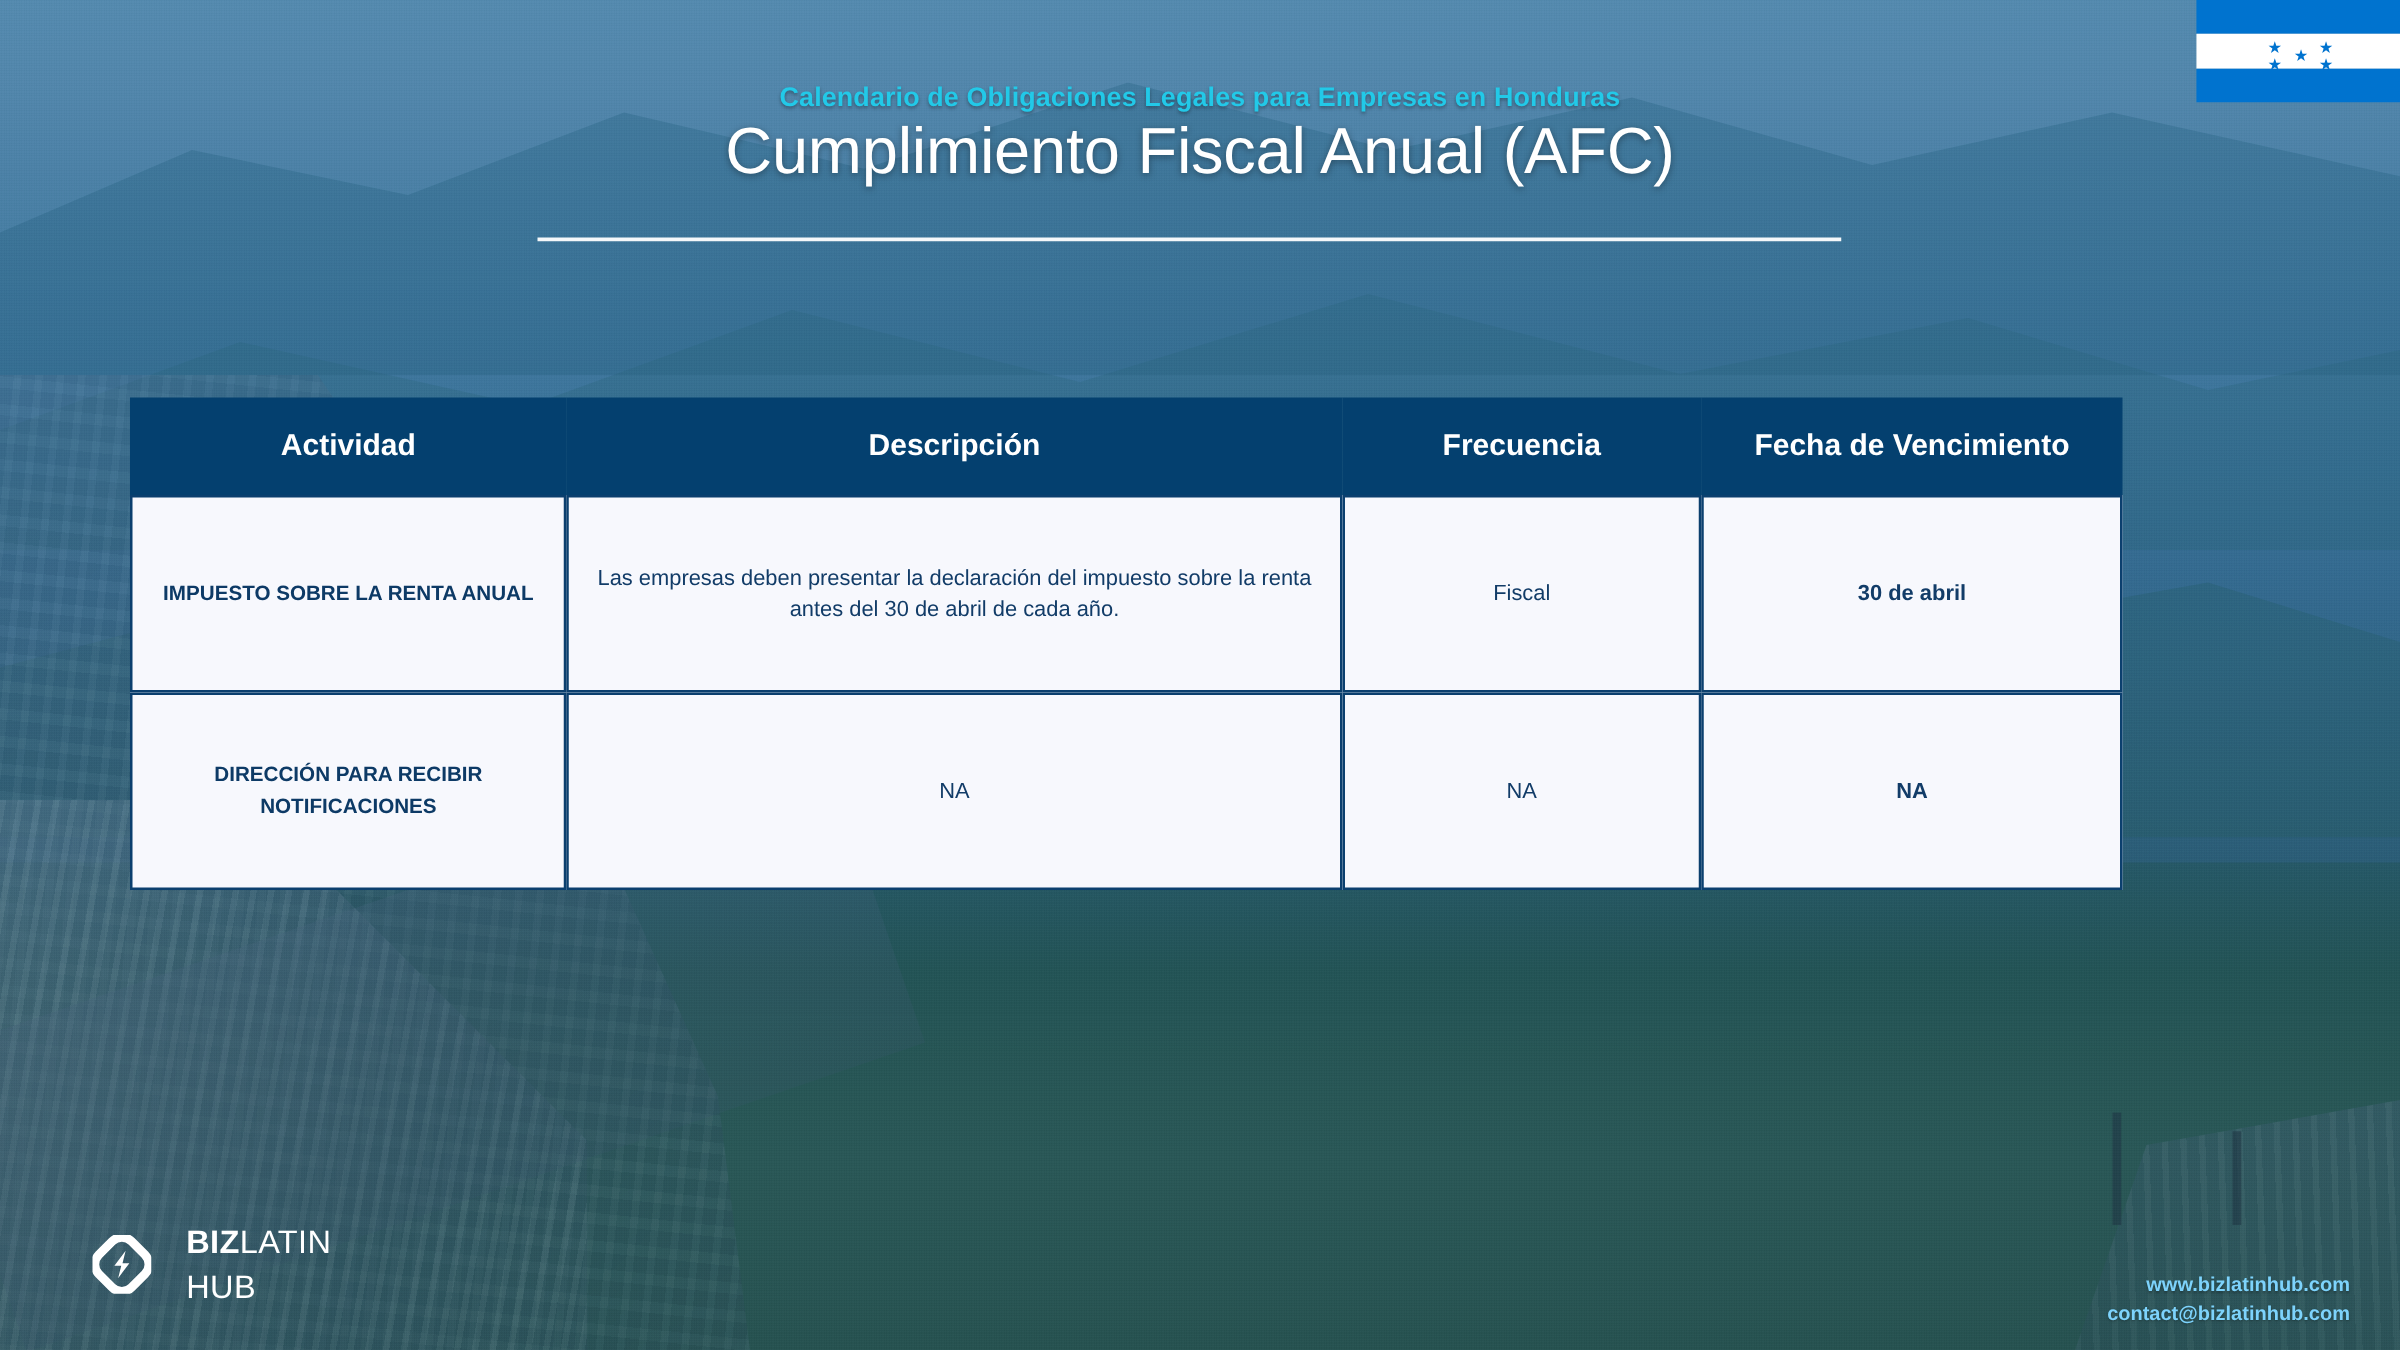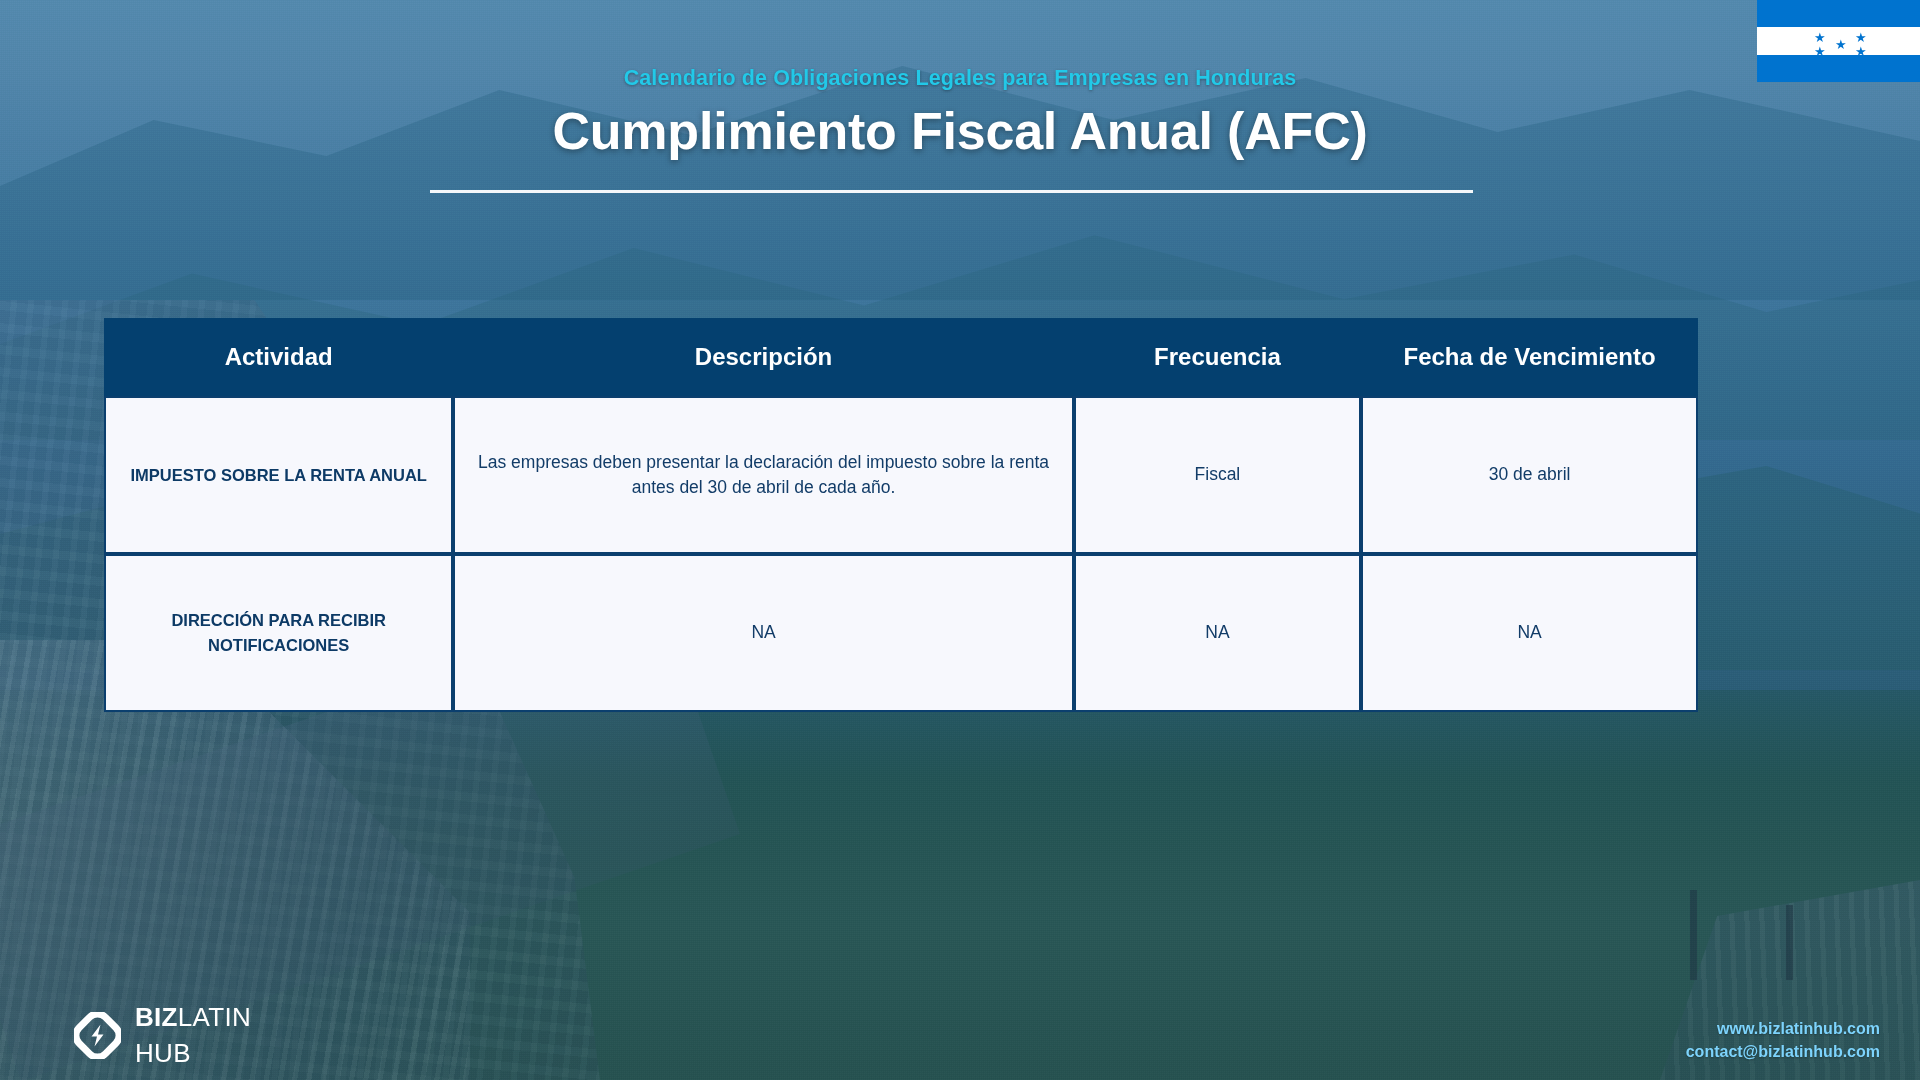--- a/index.html
+++ b/index.html
@@ -130,22 +130,22 @@
   #header-block {
     position:absolute; left:0; right:0; top:66px;
     text-align:center;
   }
   #subtitle {
     font-size:21.5px; font-weight:bold; color:#22c9e8;
     letter-spacing:.1px;
     text-shadow:0 1px 3px rgba(0,0,0,.35);
   }
   #main-title {
-    margin-top:10px;
-    font-size:52px; font-weight:bold; color:#ffffff;
+    margin-top:0;
+    font-size:52px; font-weight:normal; color:#ffffff;
     letter-spacing:-.2px;
     text-shadow:0 2px 6px rgba(0,0,0,.35);
   }
   #title-rule {
     position:absolute; left:430px; top:190px; width:1043px; height:3px;
     background:#ffffff; opacity:.95;
   }
 
   
   #table-wrap {
@@ -182,26 +182,26 @@
   #compliance-table tbody td.col-activity {
     font-weight:bold;
     font-size:16.5px;
     color:#0d3a66;
     line-height:1.5;
   }
   
   .c1 { width:362px; }
   .c2 { width:655px; }
   .c3 { width:298px; }
-  .c4 { width:350px; }
+  .c4 { width:350px;font-weight:bold; }
 
   
   #logo {
-    position:absolute; left:74px; top:1004px;
-    display:flex; align-items:center; gap:14px;
+    position:absolute; left:74px; top:980px;
+    display:flex; align-items:center; gap:28px;
   }
   #logo-mark { width:47px; height:47px; }
   #logo-text { color:#ffffff; line-height:1.0; }
   #logo-line1 { font-size:26px; letter-spacing:.3px; }
   #logo-line1 b { font-weight:bold; }
   #logo-line1 span.light { font-weight:normal; }
   #logo-line2 { font-size:26px; font-weight:normal; letter-spacing:.3px; margin-top:10px; }
 
   
   #contact {

